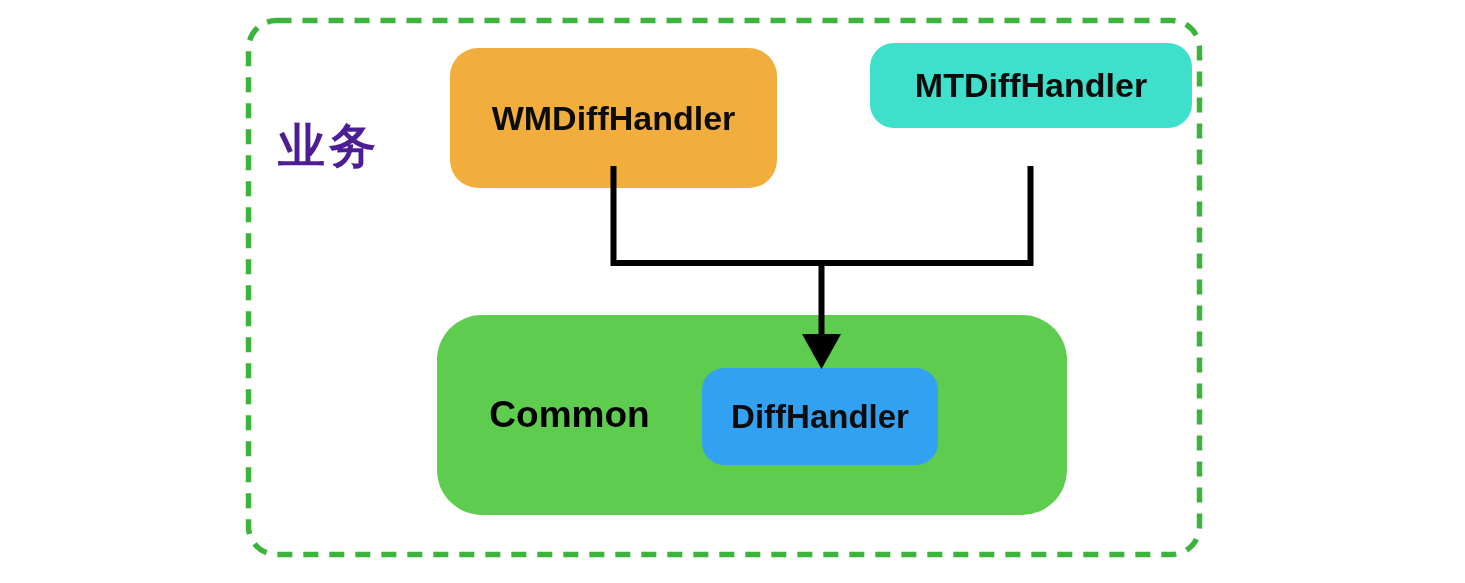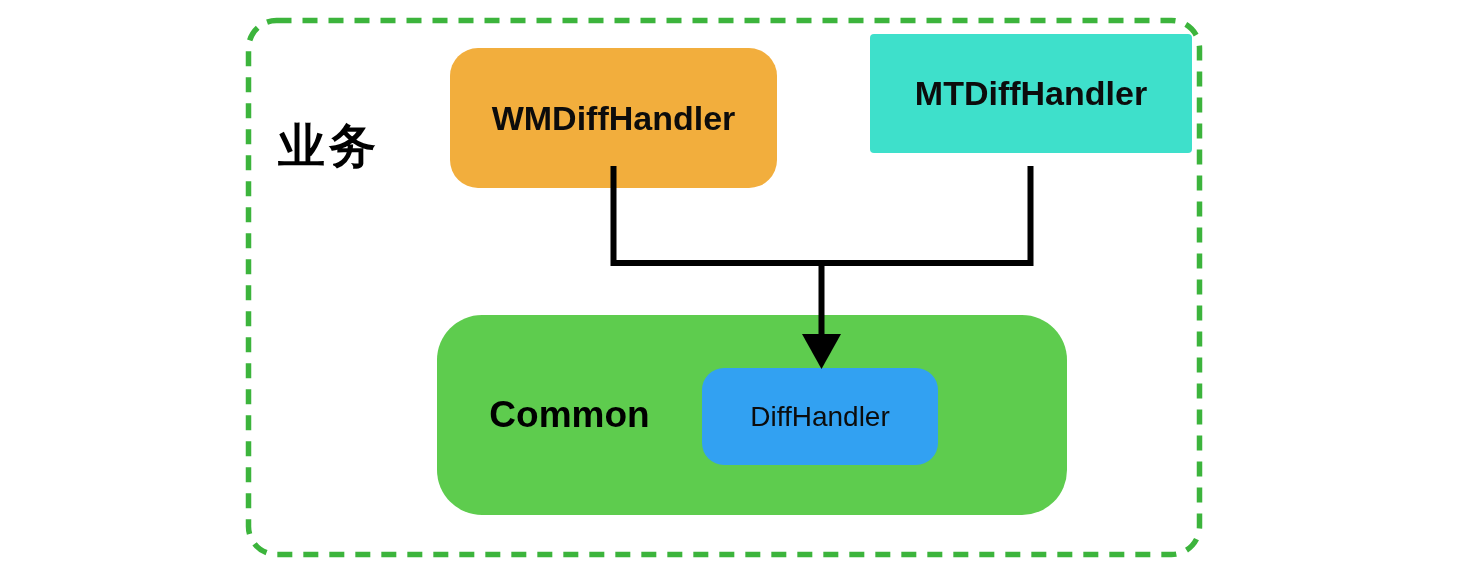--- a/index.html
+++ b/index.html
@@ -25,23 +25,23 @@
     box-sizing: border-box;
     white-space: nowrap;
   }
   .node-wm {
     left: 450px; top: 48px;
     width: 327px; height: 140px;
     border-radius: 28px;
     font-size: 34px;
   }
   .node-mt {
-    left: 870px; top: 34px;
-    width: 322px; height: 119px;
-    border-radius: 4px;
+    left: 870px; top: 43px;
+    width: 322px; height: 85px;
+    border-radius: 24px;
     font-size: 34px;
   }
   .node-common {
     left: 437px; top: 315px;
     width: 630px; height: 200px;
     border-radius: 45px;
   }
   .common-label {
     position: absolute;
     left: 0; top: 0;
@@ -54,22 +54,22 @@
     color: #000000;
   }
   .node-diff {
     position: absolute;
     left: 265px; top: 53px;
     width: 236px; height: 97px;
     border-radius: 22px;
     display: flex;
     align-items: center;
     justify-content: center;
-    font-size: 28px;
-    font-weight: normal;
+    font-size: 33px;
+    font-weight: bold;
     color: #0c0c0c;
   }
   .group-label {
     position: absolute;
     left: 278px; top: 110px;
     font-size: 47px;
     font-weight: bold;
     line-height: 71px;
     letter-spacing: 4px;
     text-align: left;
@@ -94,21 +94,21 @@
     <span>MTDiffHandler</span>
   </div>
 
   <div class="node node-common" style="background-color: rgb(94, 204, 78);">
     <div class="common-label">Common</div>
     <div class="node-diff" style="background-color: rgb(50, 161, 242);">
       <span>DiffHandler</span>
     </div>
   </div>
 
-  <div class="group-label" style="color: #000000;">
+  <div class="group-label" style="color: #4c1d95;">
     <div>业务</div>
   </div>
 
   <svg class="overlay-svg" viewBox="0 0 1465 583" xmlns="http://www.w3.org/2000/svg">
 
     <rect x="248.5" y="20.5" width="951" height="534" rx="28" ry="28" fill="none" stroke-width="5.5" stroke-dasharray="15 11" stroke="#3cb43c"></rect>
 
     <path d="M 613.5 166 L 613.5 263 L 1030.5 263 L 1030.5 166" fill="none" stroke-width="6" stroke-linejoin="miter" stroke="#000000"></path>
 
     <line x1="821.5" y1="263" x2="821.5" y2="340" stroke-width="6" stroke="#000000"></line>

